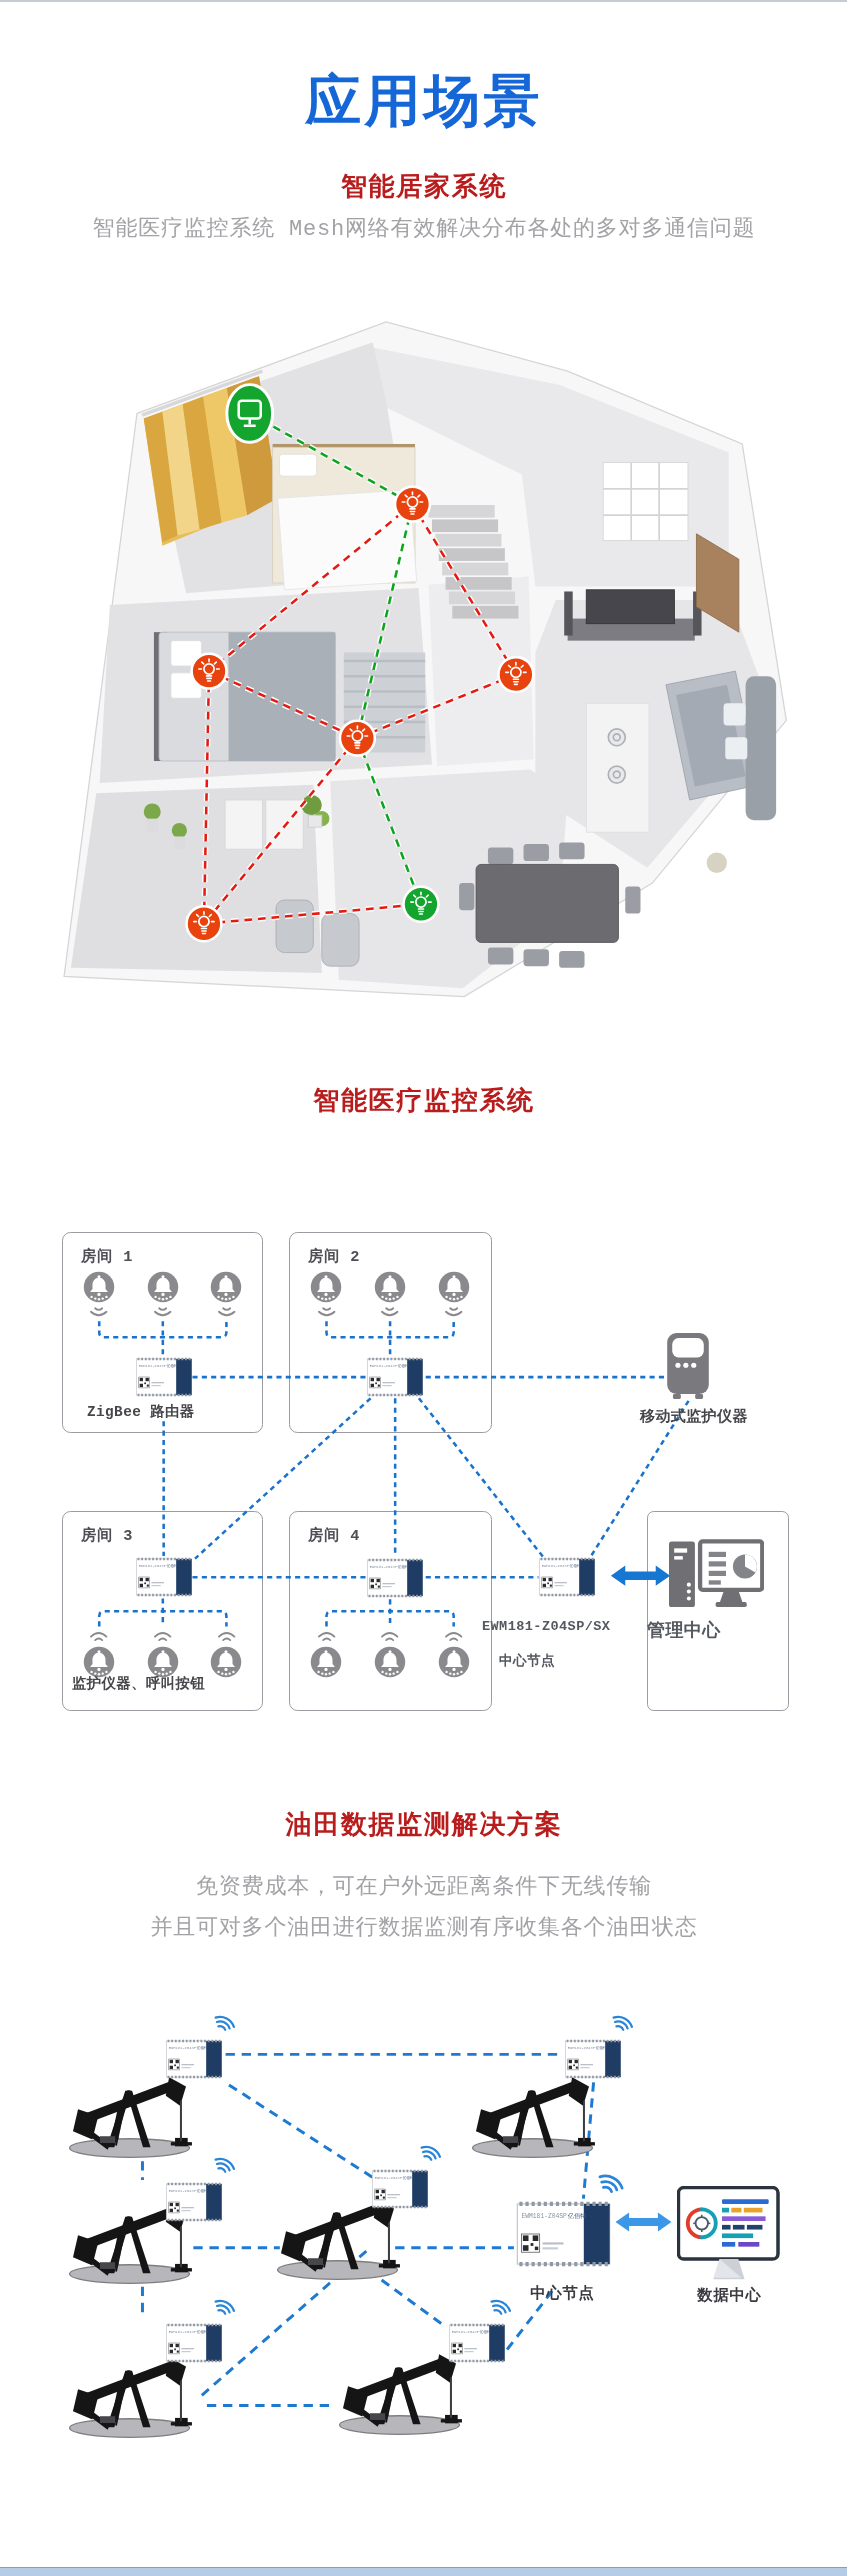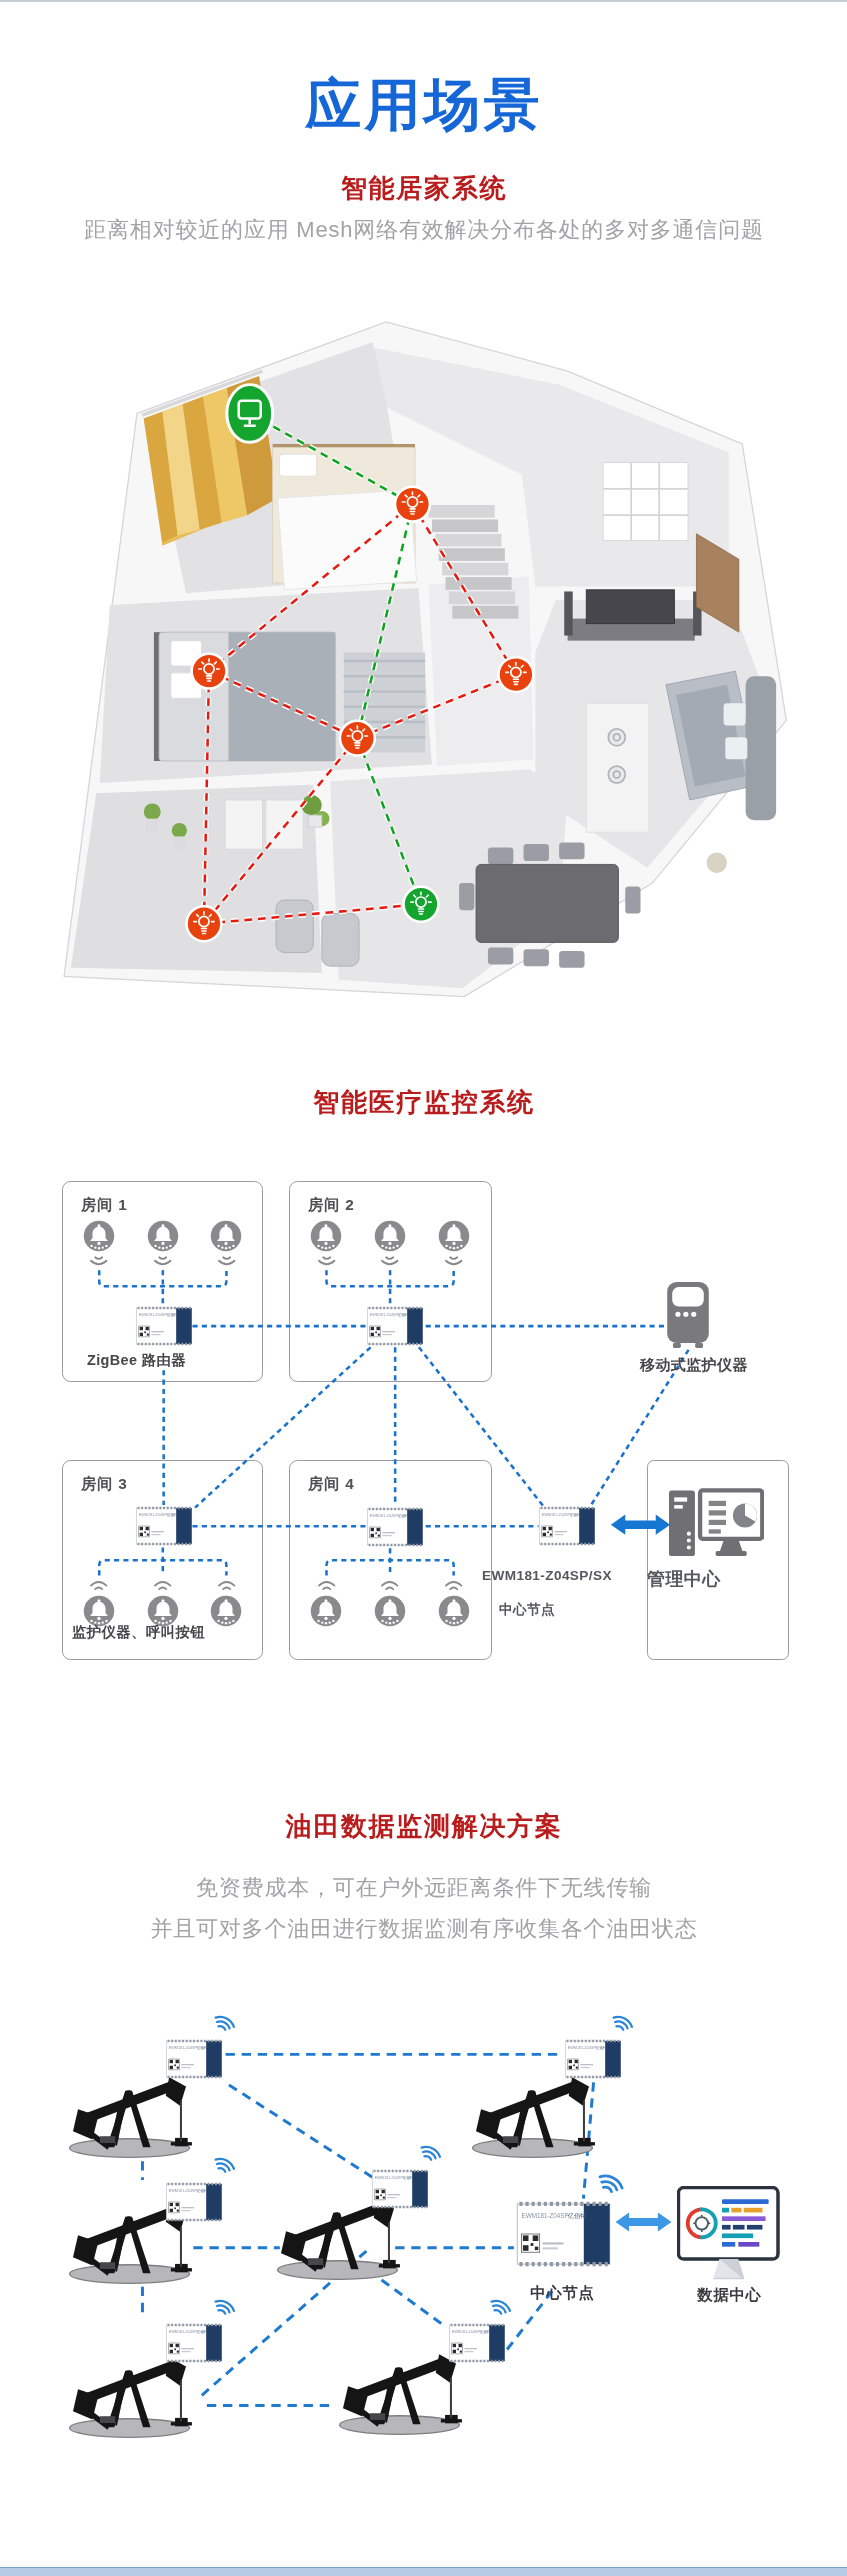--- a/index.html
+++ b/index.html
@@ -1,17 +1,17 @@
 <!DOCTYPE html>
 <html style="font-size:13.6px"><head>
 <meta charset="utf-8">
 <style>
   html,body{margin:0;padding:0;background:#fff;}
   .page{position:relative;width:848px;height:2576px;margin:0 auto;background:#fff;overflow:hidden;
-        font-family:Liberation Sans, sans-serif;}
+        font-family:Liberation Mono, monospace;}
   .abs{position:absolute;}
   .ctr{text-align:center;}
   .top-strip{position:absolute;left:0;top:0;width:848px;height:1.7px;background:#c7ccd2;}
   .main-title{left:0;top:71px;width:848px;font-size:56px;line-height:68px;font-weight:700;
               color:#1566d6;letter-spacing:3.4px;margin:0;}
   .sec-h{left:0;width:848px;font-size:26px;line-height:34px;font-weight:600;color:#b91c1c;
          letter-spacing:1.7px;margin:0;}
   .sec-sub{left:0;width:848px;font-size:22px;line-height:30.5px;font-weight:400;color:#a3a3a7;
            letter-spacing:0.8px;margin:0;}
   .diagram{position:absolute;}
@@ -187,21 +187,21 @@
     </symbol>
   </defs>
 </svg>
 
 <div class="page">
   <div class="top-strip"></div>
 
   <h1 class="abs ctr main-title">应用场景</h1>
 
   <h2 class="abs ctr sec-h" style="top:171px">智能居家系统</h2>
-  <p class="abs ctr sec-sub" style="top:215px">距离相对较近的应用 Mesh网络有效解决分布各处的多对多通信问题</p>
+  <p class="abs ctr sec-sub" style="top:215px">智能医疗监控系统 Mesh网络有效解决分布各处的多对多通信问题</p>
 
   <div class="diagram" style="left:59px;top:320px;width:729px;height:704px">
     <svg width="729" height="704" viewBox="0 0 860 830">
 
       <polygon points="92,110 386,2 600,60 806,146 858,472 700,664 478,798 6,774" fill="#f7f7f8" stroke="#d5d5d8" stroke-width="1.5"></polygon>
 
       <g>
         <polygon points="360,30 590,76 790,156 790,314 562,314 546,182 372,96" fill="#e9e9eb"></polygon>
         <polygon points="106,118 370,26 386,96 420,300 150,322" fill="#e2e2e5"></polygon>
         <polygon points="586,330 792,330 844,470 694,646 562,560 562,392" fill="#e6e6e9"></polygon>
@@ -359,21 +359,21 @@
       <use href="#sym-bulbnode" xlink:href="#sym-bulbnode" x="153" y="390" width="48" height="48" style="color:#e8430e"></use>
       <use href="#sym-bulbnode" xlink:href="#sym-bulbnode" x="515" y="394" width="48" height="48" style="color:#e8430e"></use>
       <use href="#sym-bulbnode" xlink:href="#sym-bulbnode" x="328" y="469" width="48" height="48" style="color:#e8430e"></use>
       <use href="#sym-bulbnode" xlink:href="#sym-bulbnode" x="147" y="688" width="48" height="48" style="color:#e8430e"></use>
       <use href="#sym-bulbnode" xlink:href="#sym-bulbnode" x="403" y="665" width="48" height="48" style="color:#13a52e"></use>
     </svg>
   </div>
 
   <h2 class="abs ctr sec-h" style="top:1085px">智能医疗监控系统</h2>
 
-  <div class="diagram" style="left:0;top:1170px;width:796px;height:509px">
+  <div class="diagram" style="left:0;top:1221px;width:796px;height:509px">
 
     <div class="mbox" style="left:62px;top:11px;width:199px;height:199px"></div>
     <div class="mbox" style="left:289px;top:11px;width:201px;height:199px"></div>
     <div class="mbox" style="left:62px;top:290px;width:199px;height:198px"></div>
     <div class="mbox" style="left:289px;top:290px;width:201px;height:198px"></div>
     <div class="mbox" style="left:647px;top:290px;width:140px;height:198px;border-radius:6.8px"></div>
 
     <svg class="icon" style="left:0;top:0" width="848" height="509" viewBox="0 0 1000 600">
       <g fill="none" stroke="#1a72cc" stroke-width="3" stroke-dasharray="6 5" stroke-linejoin="round">
         <path d="M117,118 V131 Q117,137 123,137 H261 Q267,137 267,131 V118"></path>

